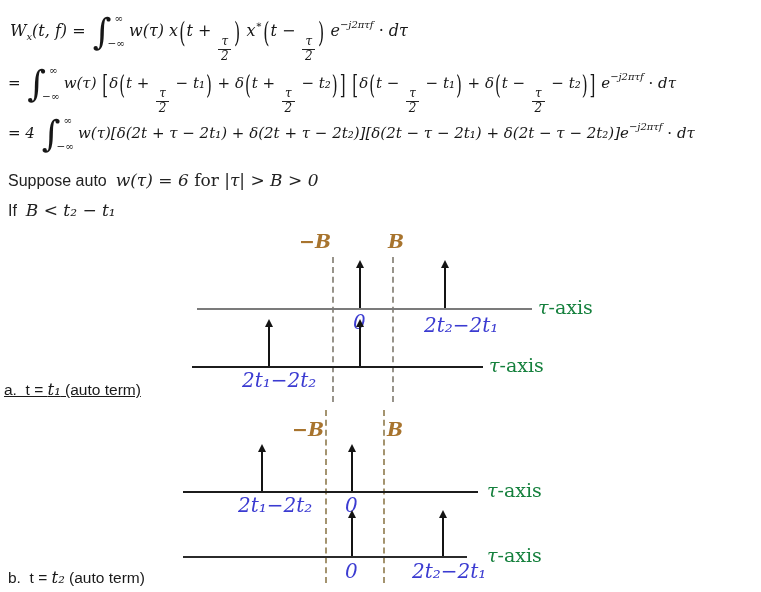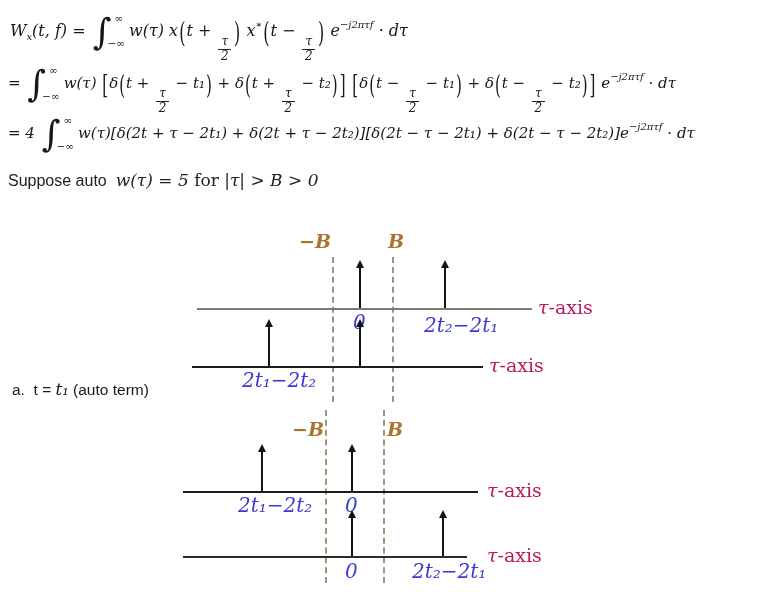--- a/index.html
+++ b/index.html
@@ -42,58 +42,59 @@
   .impulse::before{content:"";position:absolute;top:-2px;left:-3.5px;width:0;height:0;
                    border-left:4.5px solid transparent;border-right:4.5px solid transparent;
                    border-bottom:8px solid #141414;}
   .dash{position:absolute;width:0;}
   .dash-a{border-left:2px dashed #98948b;}
   .dash-b{border-left:2px dashed #a4946f;}
   .blue-label{position:absolute;color:#3b3bd1;font-family:"DejaVu Serif",serif;
               font-style:italic;font-size:20px;line-height:24px;white-space:pre;}
   .brown-label{position:absolute;color:#a8742e;font-family:"DejaVu Serif",serif;
                font-style:italic;font-weight:bold;font-size:19px;line-height:22px;white-space:pre;}
-  .tau-label{position:absolute;color:#be185d;font-family:"DejaVu Serif",serif;
+  .tau-label{position:absolute;color:#15803d;font-family:"DejaVu Serif",serif;
              font-size:19px;line-height:23px;white-space:pre;}
   .tau-label .tau-i{font-style:italic;}
   .caption{position:absolute;white-space:pre;font-size:15.5px;line-height:24px;color:#1a1a1a;
            font-family:"Liberation Sans",sans-serif;}
   .caption .tk-m{font-size:16.5px;}
   .textline .tk-m,.textline .tk-r{font-size:17px;}
 </style>
 </head>
 <body>
 
 <div class="page">
 
   <div class="eq eq1"><span class="tk-m">W</span><span class="tk-sub">x</span><span class="tk-m">(t, f) = </span><span class="tk-int"><span class="int-glyph">∫</span><span class="int-lims"><span class="int-top">∞</span><span class="int-bot">−∞</span></span></span><span class="tk-m">w(τ) x</span><span class="tk-big">(</span><span class="tk-m">t + </span><span class="tk-frac"><span class="fn">τ</span><span class="fd">2</span></span><span class="tk-big">)</span><span class="tk-m"> x</span><span class="tk-sup">∗</span><span class="tk-big">(</span><span class="tk-m">t − </span><span class="tk-frac"><span class="fn">τ</span><span class="fd">2</span></span><span class="tk-big">)</span><span class="tk-m"> e</span><span class="tk-sup">−j2πτf</span><span class="tk-r"> · </span><span class="tk-m">dτ</span></div>
   <div class="eq eq2"><span class="tk-m">= </span><span class="tk-int"><span class="int-glyph">∫</span><span class="int-lims"><span class="int-top">∞</span><span class="int-bot">−∞</span></span></span><span class="tk-m">w(τ) </span><span class="tk-big">[</span><span class="tk-m">δ</span><span class="tk-big">(</span><span class="tk-m">t + </span><span class="tk-frac"><span class="fn">τ</span><span class="fd">2</span></span><span class="tk-m"> − t₁</span><span class="tk-big">)</span><span class="tk-m"> + δ</span><span class="tk-big">(</span><span class="tk-m">t + </span><span class="tk-frac"><span class="fn">τ</span><span class="fd">2</span></span><span class="tk-m"> − t₂</span><span class="tk-big">)</span><span class="tk-big">]</span><span class="tk-m"> </span><span class="tk-big">[</span><span class="tk-m">δ</span><span class="tk-big">(</span><span class="tk-m">t − </span><span class="tk-frac"><span class="fn">τ</span><span class="fd">2</span></span><span class="tk-m"> − t₁</span><span class="tk-big">)</span><span class="tk-m"> + δ</span><span class="tk-big">(</span><span class="tk-m">t − </span><span class="tk-frac"><span class="fn">τ</span><span class="fd">2</span></span><span class="tk-m"> − t₂</span><span class="tk-big">)</span><span class="tk-big">]</span><span class="tk-m"> e</span><span class="tk-sup">−j2πτf</span><span class="tk-r"> · </span><span class="tk-m">dτ</span></div>
   <div class="eq eq3"><span class="tk-m">= 4 </span><span class="tk-int"><span class="int-glyph">∫</span><span class="int-lims"><span class="int-top">∞</span><span class="int-bot">−∞</span></span></span><span class="tk-m">w(τ)[δ(2t + τ − 2t₁) + δ(2t + τ − 2t₂)][δ(2t − τ − 2t₁) + δ(2t − τ − 2t₂)]e</span><span class="tk-sup">−j2πτf</span><span class="tk-r"> · </span><span class="tk-m">dτ</span></div>
-  <div class="textline suppose"><span class="tk-p">Suppose auto  </span><span class="tk-m">w(τ) = 5 </span><span class="tk-r">for </span><span class="tk-m">|τ| &gt; B &gt; 0</span></div>
+  <div class="textline suppose"><span class="tk-p">Suppose auto  </span><span class="tk-m">w(τ) = 6 </span><span class="tk-r">for </span><span class="tk-m">|τ| &gt; B &gt; 0</span></div>
+  <div class="textline condition"><span class="tk-p">If  </span><span class="tk-m">B &lt; t₂ − t₁</span></div>
 
   <div class="layer">
     <div class="brown-label" style="left:299px;top:230px;">−B</div>
     <div class="brown-label" style="left:388px;top:230px;">B</div>
     <div class="dash dash-a" style="left:332px;top:257px;height:145px;"></div>
     <div class="dash dash-a" style="left:392px;top:257px;height:145px;"></div>
 
     <div class="axis" style="left:197px;top:308px;width:335px;height:2px;background:#7b7b7b;"></div>
     <div class="tau-label" style="left:538px;top:296px;"><span class="tau-i">τ</span><span>-axis</span></div>
     <div class="impulse" style="left:359px;top:262px;height:46px;"></div>
     <div class="impulse" style="left:444px;top:262px;height:46px;"></div>
     <div class="blue-label" style="left:353px;top:310px;">0</div>
     <div class="blue-label" style="left:424px;top:313px;">2t₂−2t₁</div>
 
     <div class="axis" style="left:192px;top:366px;width:291px;height:2px;background:#1c1c1c;"></div>
     <div class="tau-label" style="left:489px;top:354px;"><span class="tau-i">τ</span><span>-axis</span></div>
     <div class="impulse" style="left:268px;top:321px;height:45px;"></div>
     <div class="impulse" style="left:359px;top:321px;height:45px;"></div>
     <div class="blue-label" style="left:242px;top:368px;">2t₁−2t₂</div>
 
-    <div class="caption" style="left:12px;top:378px;"><span class="tk-p">a.  t = </span><span class="tk-m">t₁</span><span class="tk-p"> (auto term)</span></div>
+    <div class="caption" style="left:4px;top:378px;text-decoration:underline;"><span class="tk-p">a.  t = </span><span class="tk-m">t₁</span><span class="tk-p"> (auto term)</span></div>
   </div>
 
   <div class="layer">
     <div class="dash dash-b" style="left:325px;top:410px;height:173px;"></div>
     <div class="dash dash-b" style="left:383px;top:410px;height:173px;"></div>
     <div class="brown-label" style="left:292px;top:418px;">−B</div>
     <div class="brown-label" style="left:387px;top:418px;">B</div>
 
     <div class="axis" style="left:183px;top:491px;width:295px;height:2px;background:#1c1c1c;"></div>
     <div class="tau-label" style="left:487px;top:479px;"><span class="tau-i">τ</span><span>-axis</span></div>
@@ -102,15 +103,16 @@
     <div class="blue-label" style="left:238px;top:493px;">2t₁−2t₂</div>
     <div class="blue-label" style="left:345px;top:493px;">0</div>
 
     <div class="axis" style="left:183px;top:556px;width:284px;height:2px;background:#2b2b2b;"></div>
     <div class="tau-label" style="left:487px;top:544px;"><span class="tau-i">τ</span><span>-axis</span></div>
     <div class="impulse" style="left:351px;top:512px;height:44px;"></div>
     <div class="impulse" style="left:442px;top:512px;height:44px;"></div>
     <div class="blue-label" style="left:345px;top:559px;">0</div>
     <div class="blue-label" style="left:412px;top:559px;">2t₂−2t₁</div>
 
+    <div class="caption" style="left:8px;top:566px;"><span class="tk-p">b.  t = </span><span class="tk-m">t₂</span><span class="tk-p"> (auto term)</span></div>
   </div>
 
 </div>
 
 </body></html>

